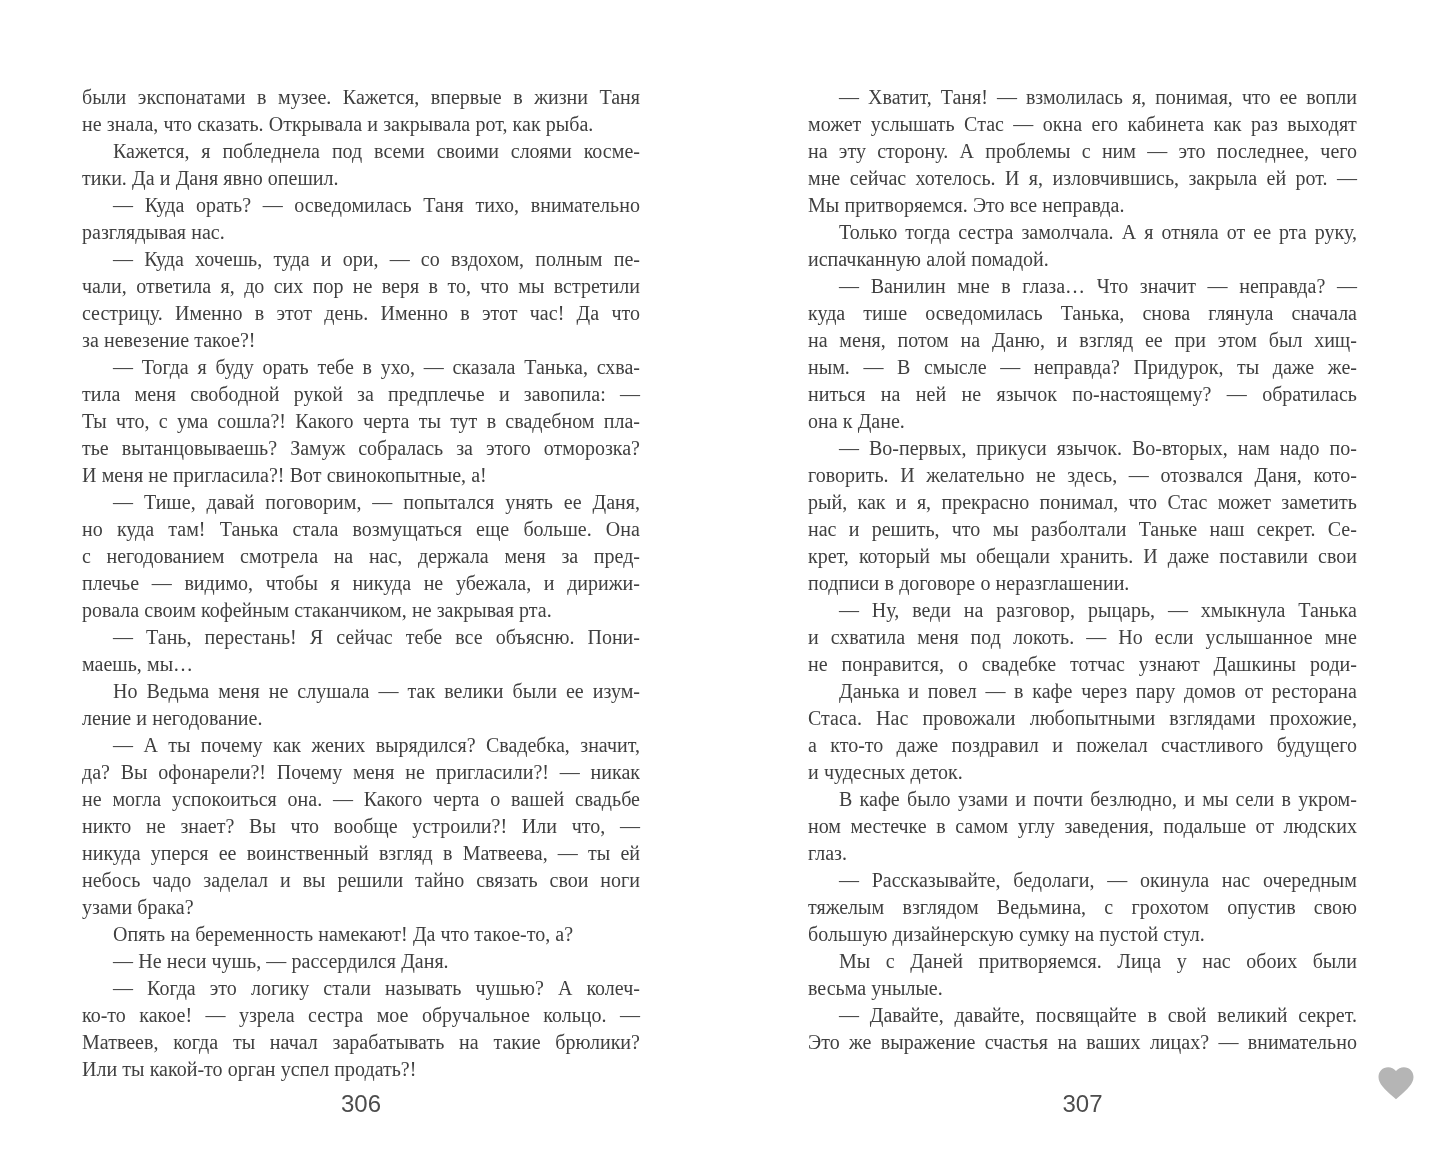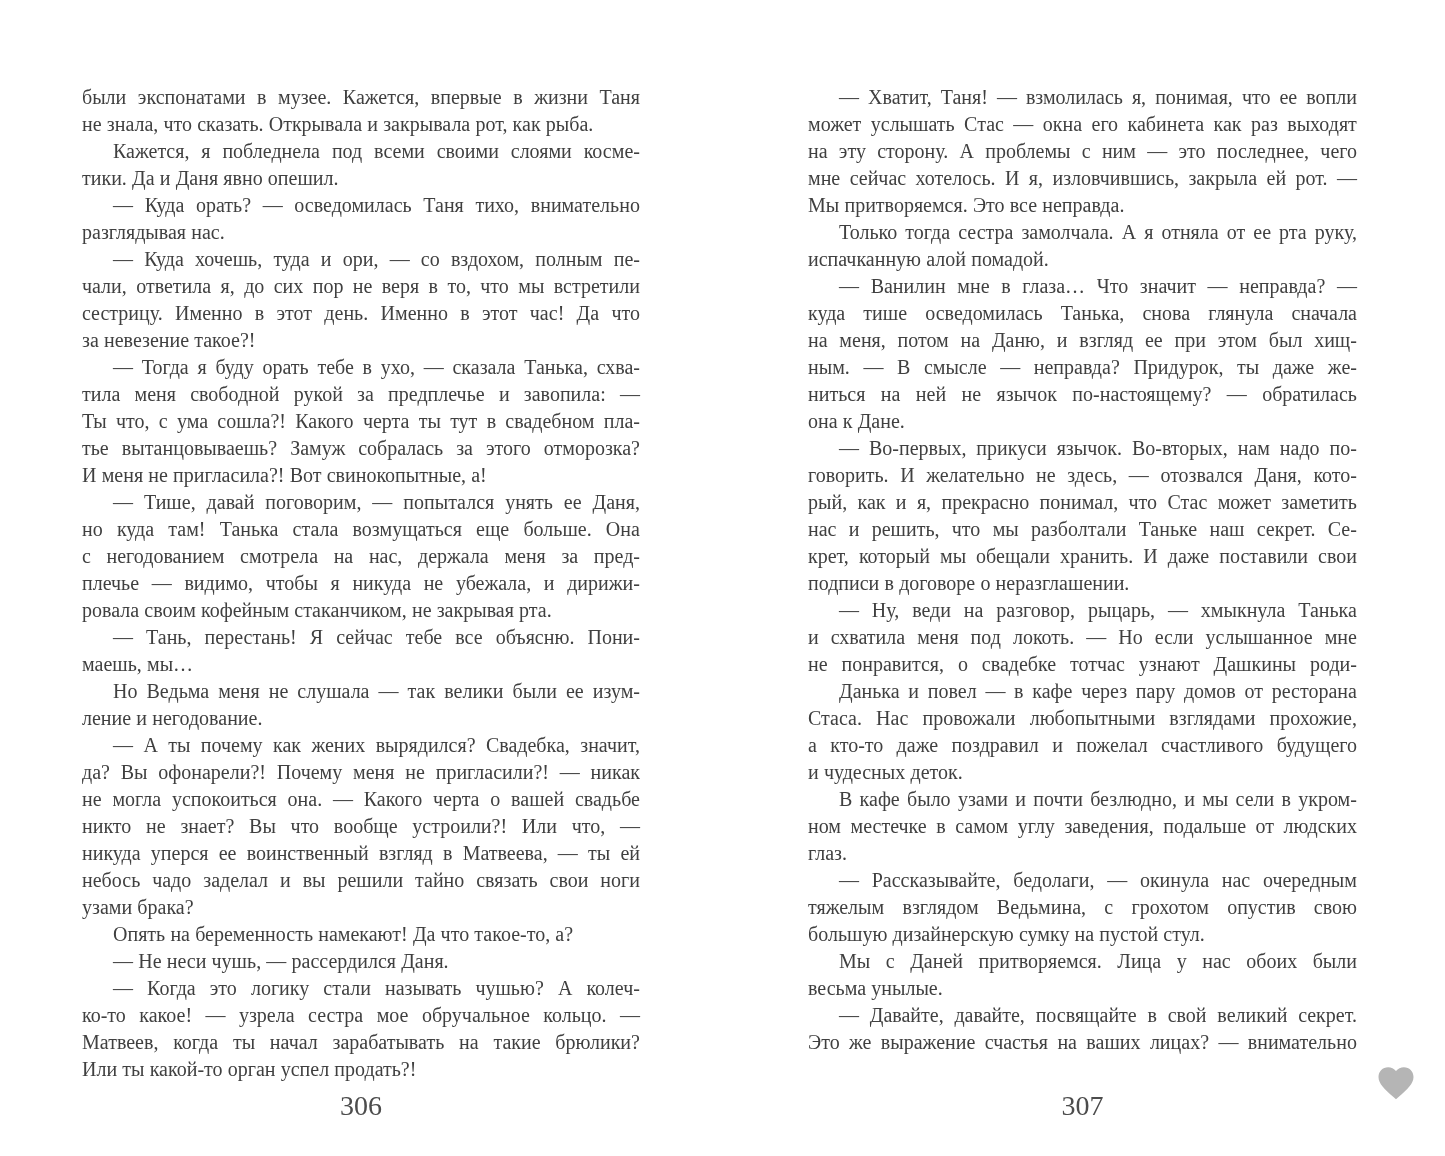--- a/index.html
+++ b/index.html
@@ -34,22 +34,22 @@
   .line.para-end {
     justify-content: flex-start;
     gap: 0.26em;
   }
   .line.indent { padding-left: 31px; }
 
   .page-number {
     position: absolute;
     top: 1090px;
     text-align: center;
-    font-family: Liberation Serif, serif;
-    font-size: 28px;
+    font-family: Liberation Sans, sans-serif;
+    font-size: 24px;
     color: #4c4c4c;
   }
   .page-number.left  { left: 82px;  width: 558px; }
   .page-number.right { left: 808px; width: 549px; }
 
   .heart-button {
     position: absolute;
     left: 1375px;
     top: 1062px;
     width: 42px;

